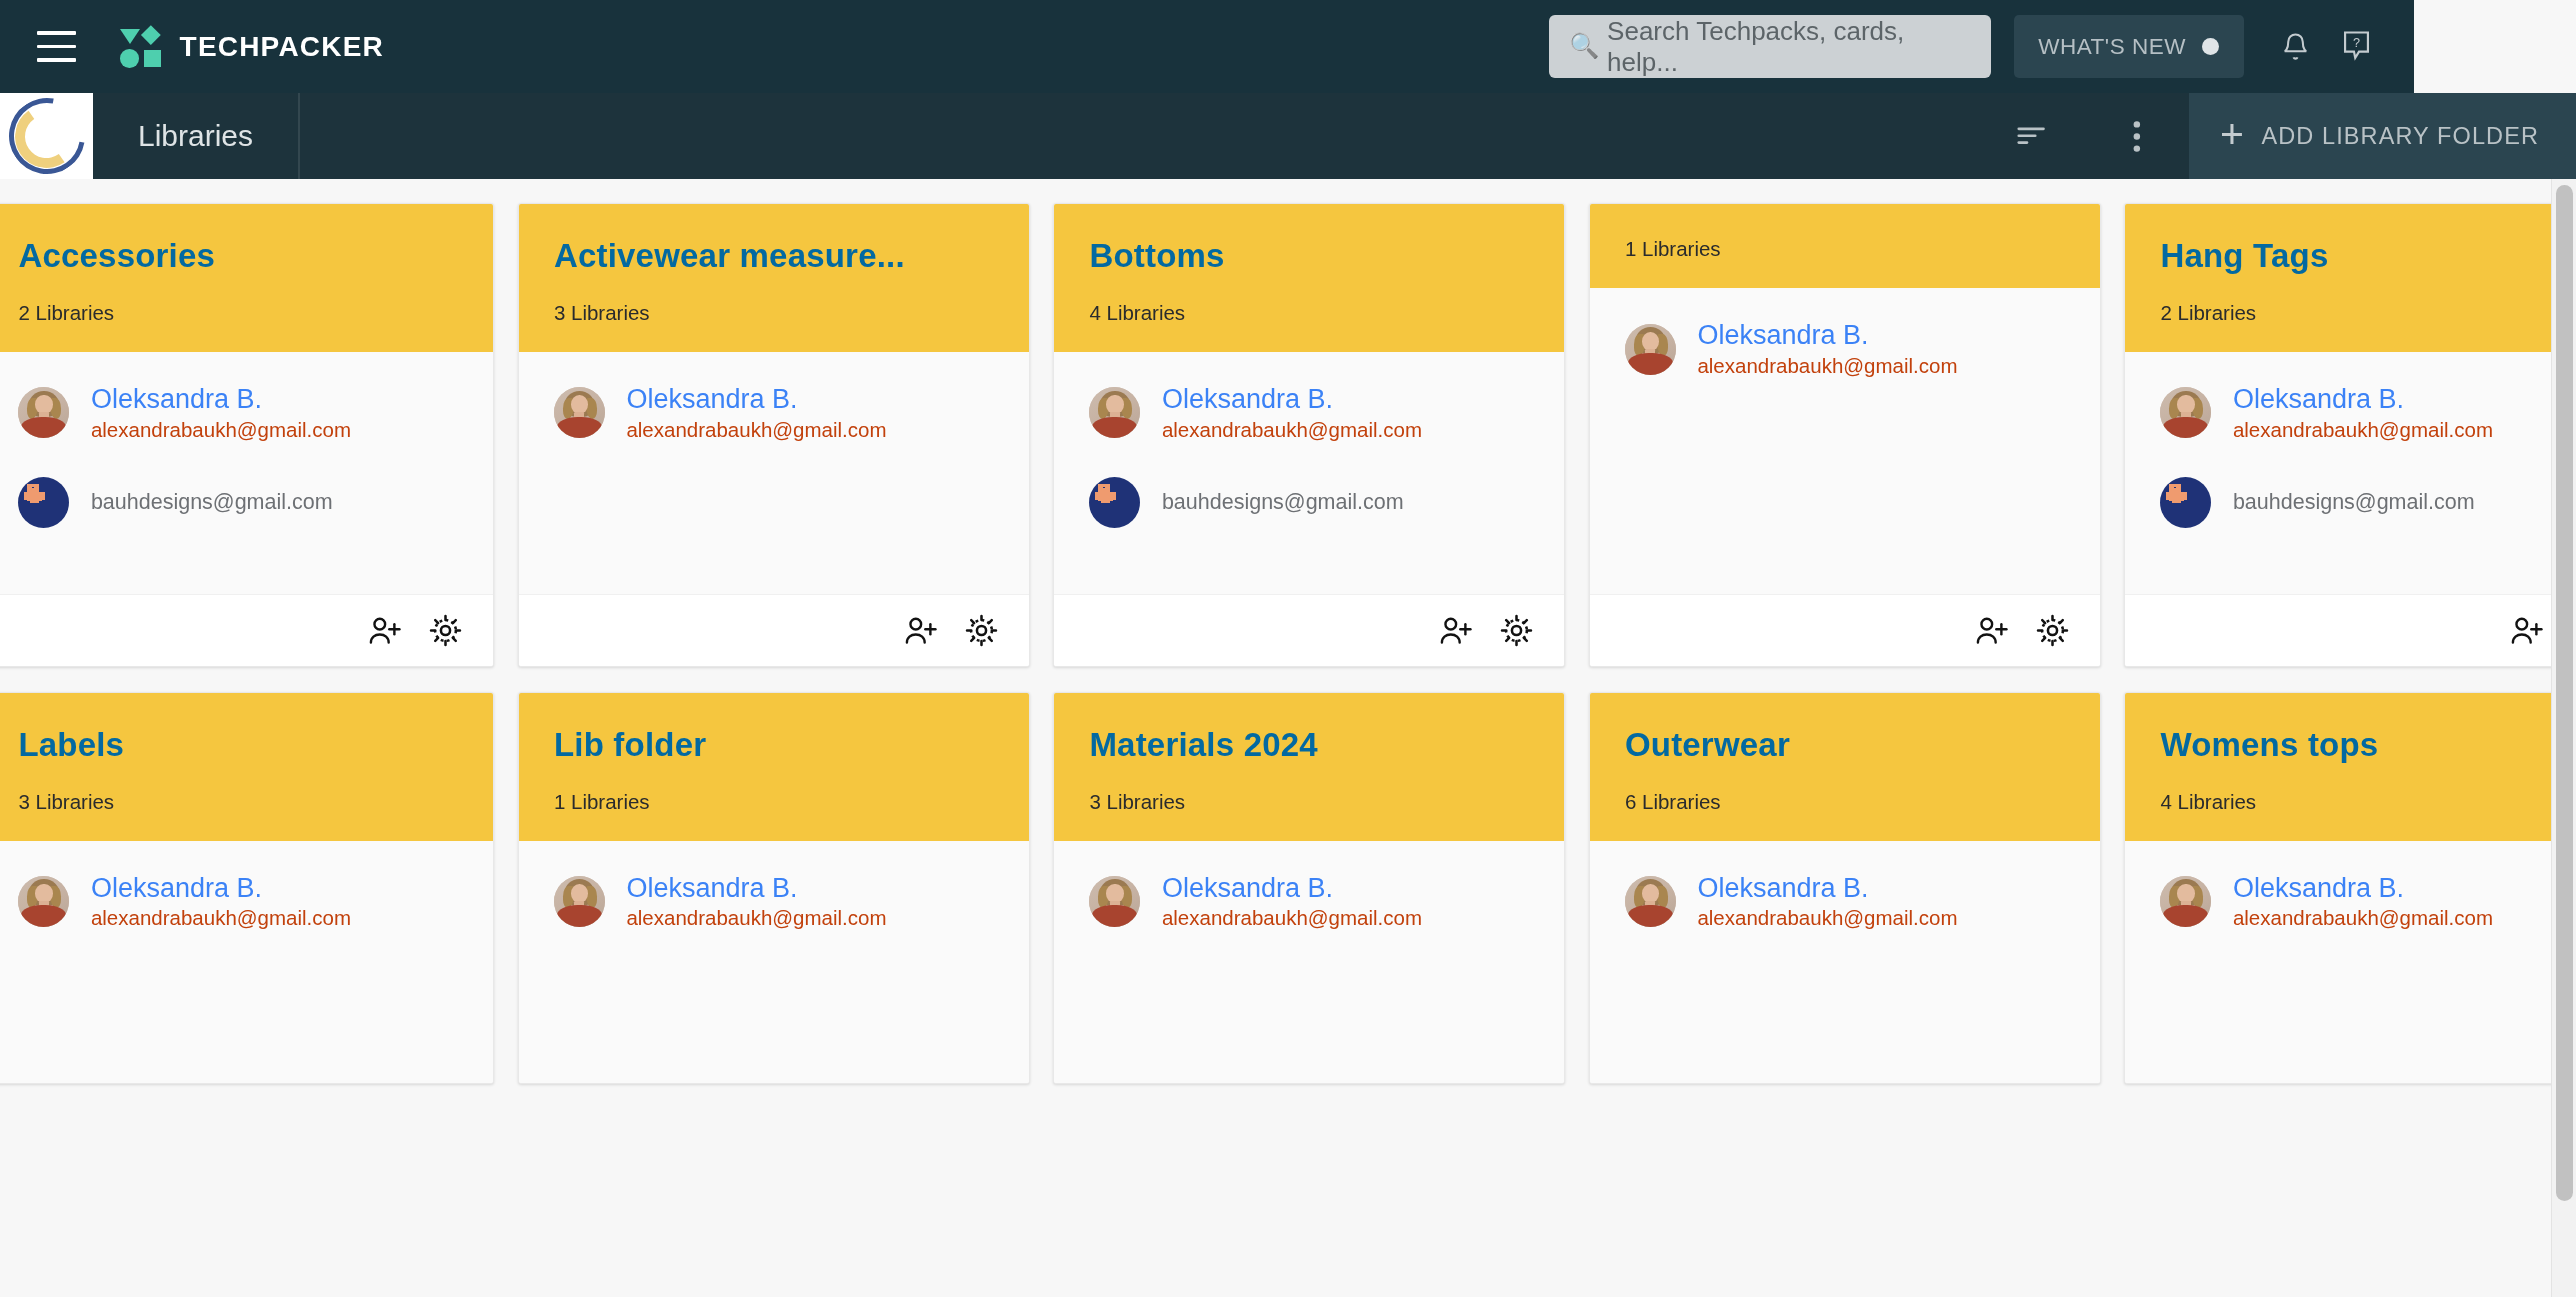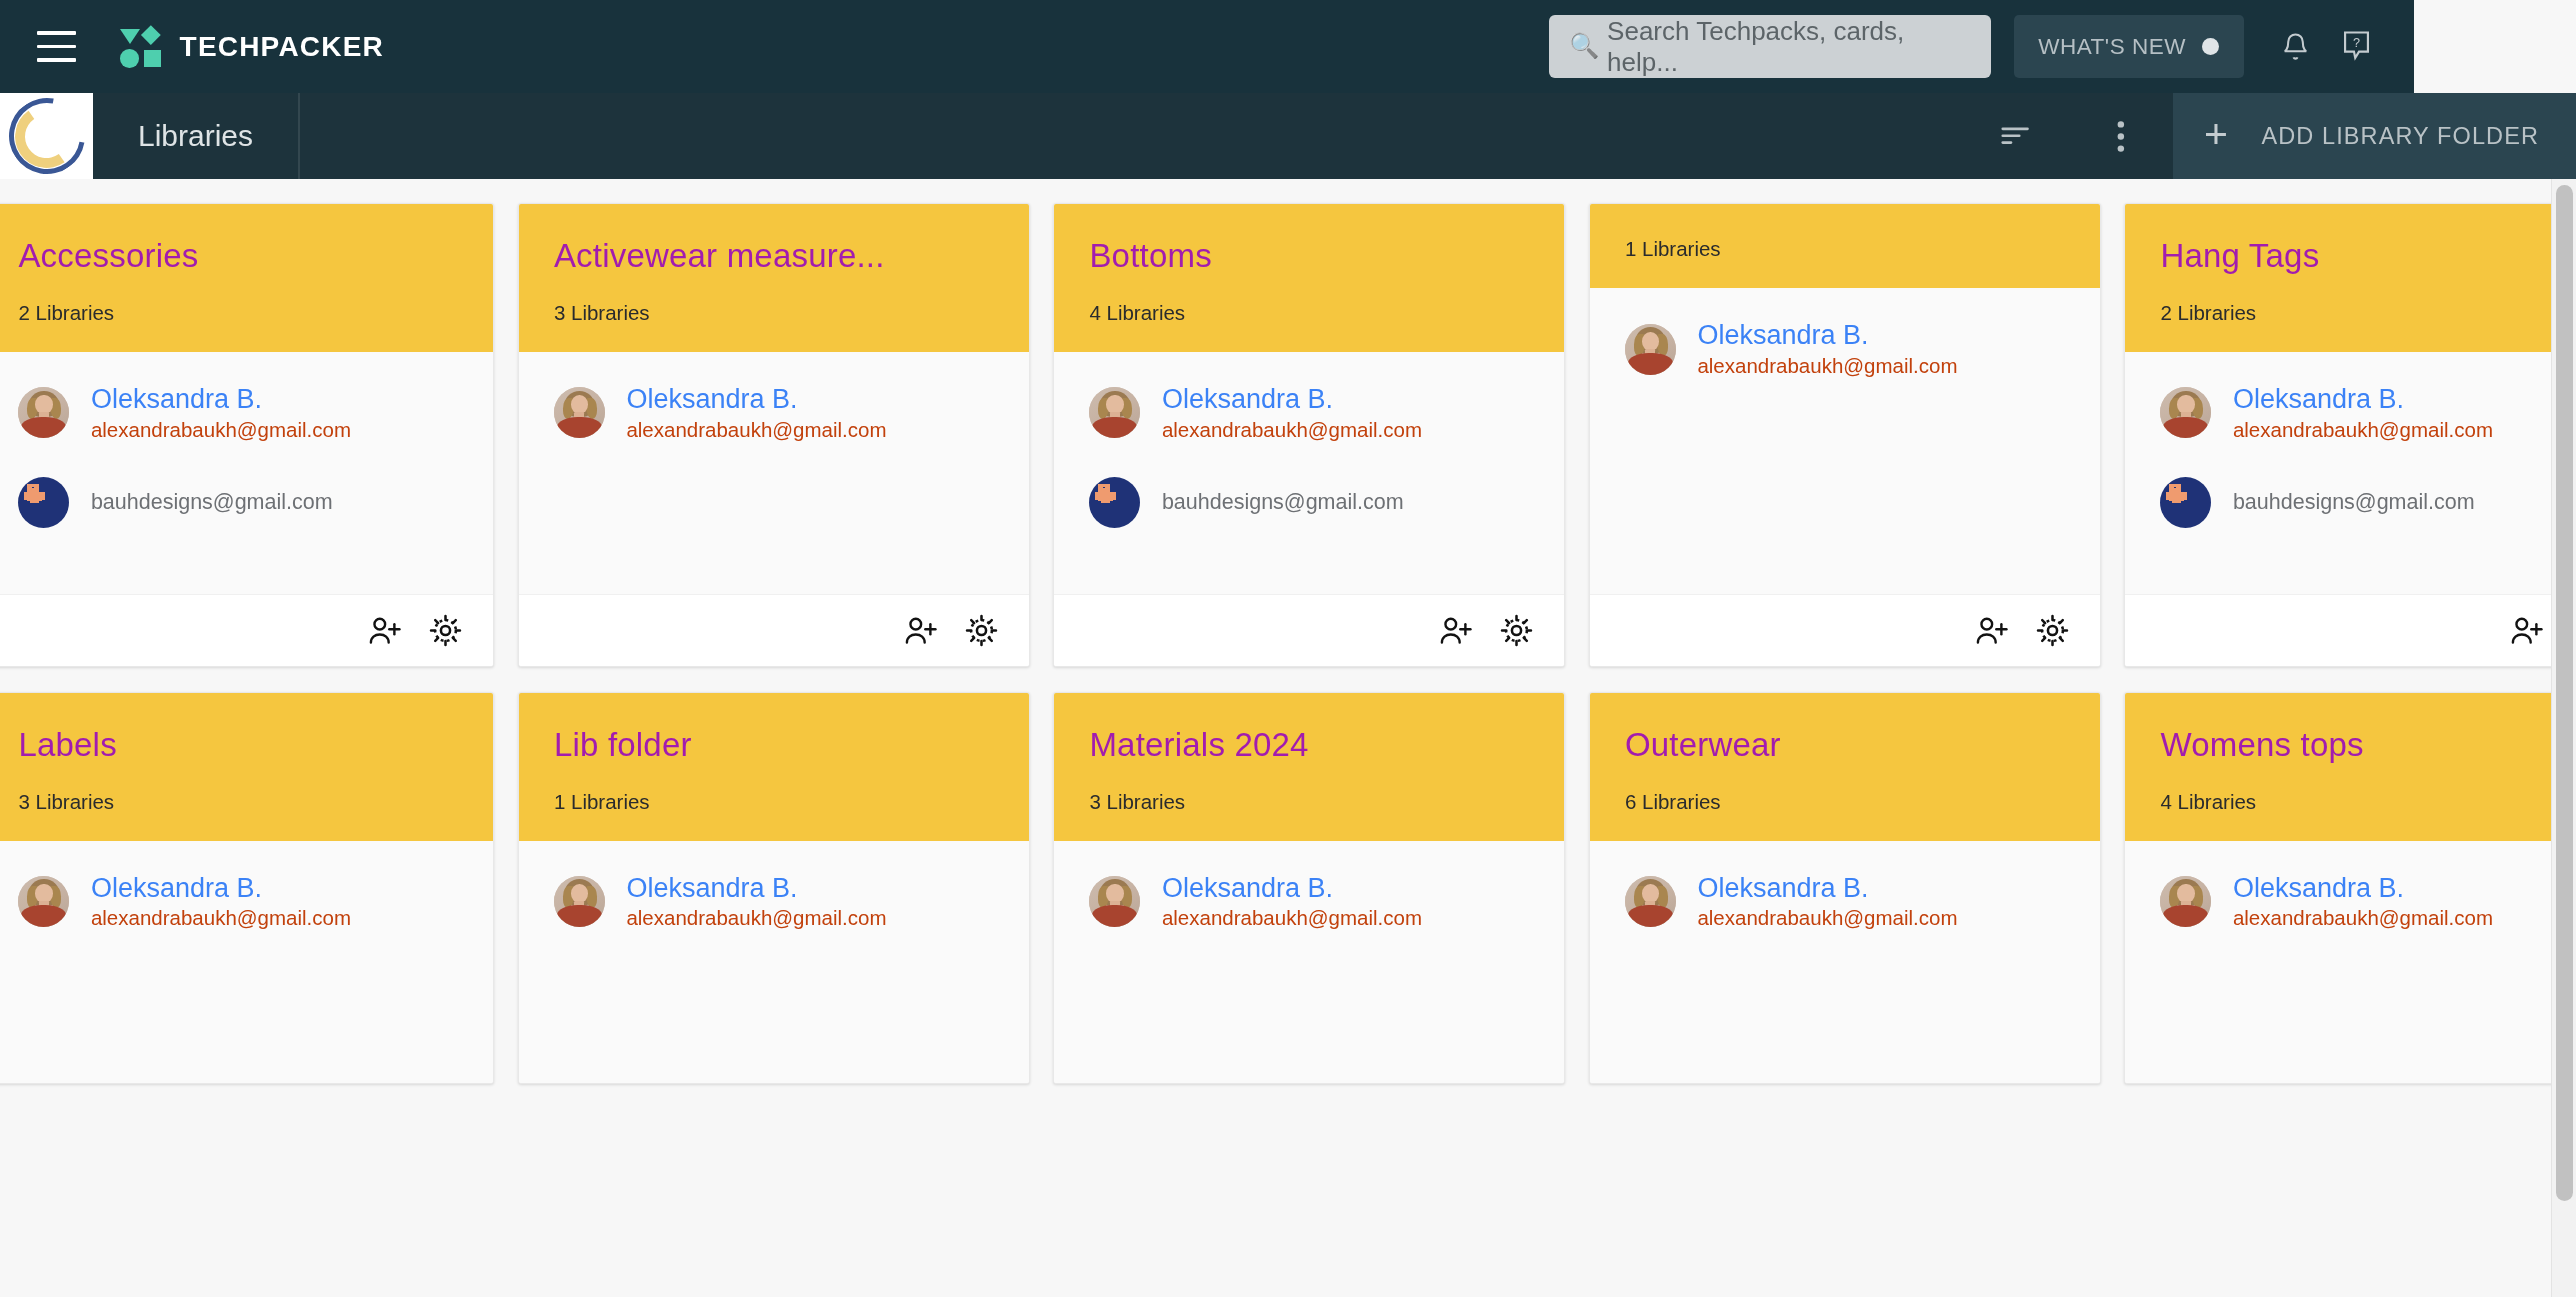--- a/index.html
+++ b/index.html
@@ -103,21 +103,21 @@
     padding: 0 45px; height: 86px; line-height: 86px;
     border-right: 2px solid #33474f;
   }
   .subbar-right { position: absolute; right: 0; top: 0; height: 86px; display:flex; align-items:center; }
   .sub-icon { width: 61px; height: 61px; display:flex;align-items:center;justify-content:center;cursor:pointer; margin: 0 21.5px; }
   .addfolder {
     height: 86px; background: #2b4550; display: flex; align-items: center;
     padding: 0 37px 0 31px; cursor: pointer;
   }
   .addfolder .plus { color:#c3cbcf; font-size: 41px; line-height: 1; font-weight: 300; margin-right: 17.6px; margin-top:-3.9px;}
-  .addfolder .lbl { color:#b9c2c6; font-size: 23.5px; letter-spacing: 1.1px; margin-left: 16px; }
+  .addfolder .lbl { color:#b9c2c6; font-size: 23.5px; letter-spacing: 1.1px; }
 
   
   .board {
     position: absolute; top: 179px; left: 0;
     width: 2576px; height: 1119px;
     background: #f7f7f7;
     overflow: hidden;
   }
   .grid {
     position: absolute; left: -17.6px; top: 24.4px;
@@ -132,21 +132,21 @@
     border-radius: 2.9px;
     box-shadow: 0 1px 2.9px rgba(0,0,0,.13);
     display: flex; flex-direction: column;
     overflow: hidden;
     cursor: pointer;
   }
   .card-head {
     background: #f5c63f; padding: 33px 35px 27px 35px;
   }
   .card-title {
-    font-size: 33px; color: #a21caf; font-weight: 400;
+    font-size: 33px; color: #0369a1; font-weight: 700;
     white-space: nowrap; overflow: hidden; text-overflow: ellipsis;
     margin-bottom: 25.4px; letter-spacing: 0.2px;
   }
   .card-sub { font-size: 20.5px; color: #2a2b2d; }
   .card-body {
     background: #fafafa; flex: 1;
     padding: 31px 35px 9.8px 35px;
     min-height: 242px;
   }
   .member { display: flex; align-items: center; margin-bottom: 34px; }

